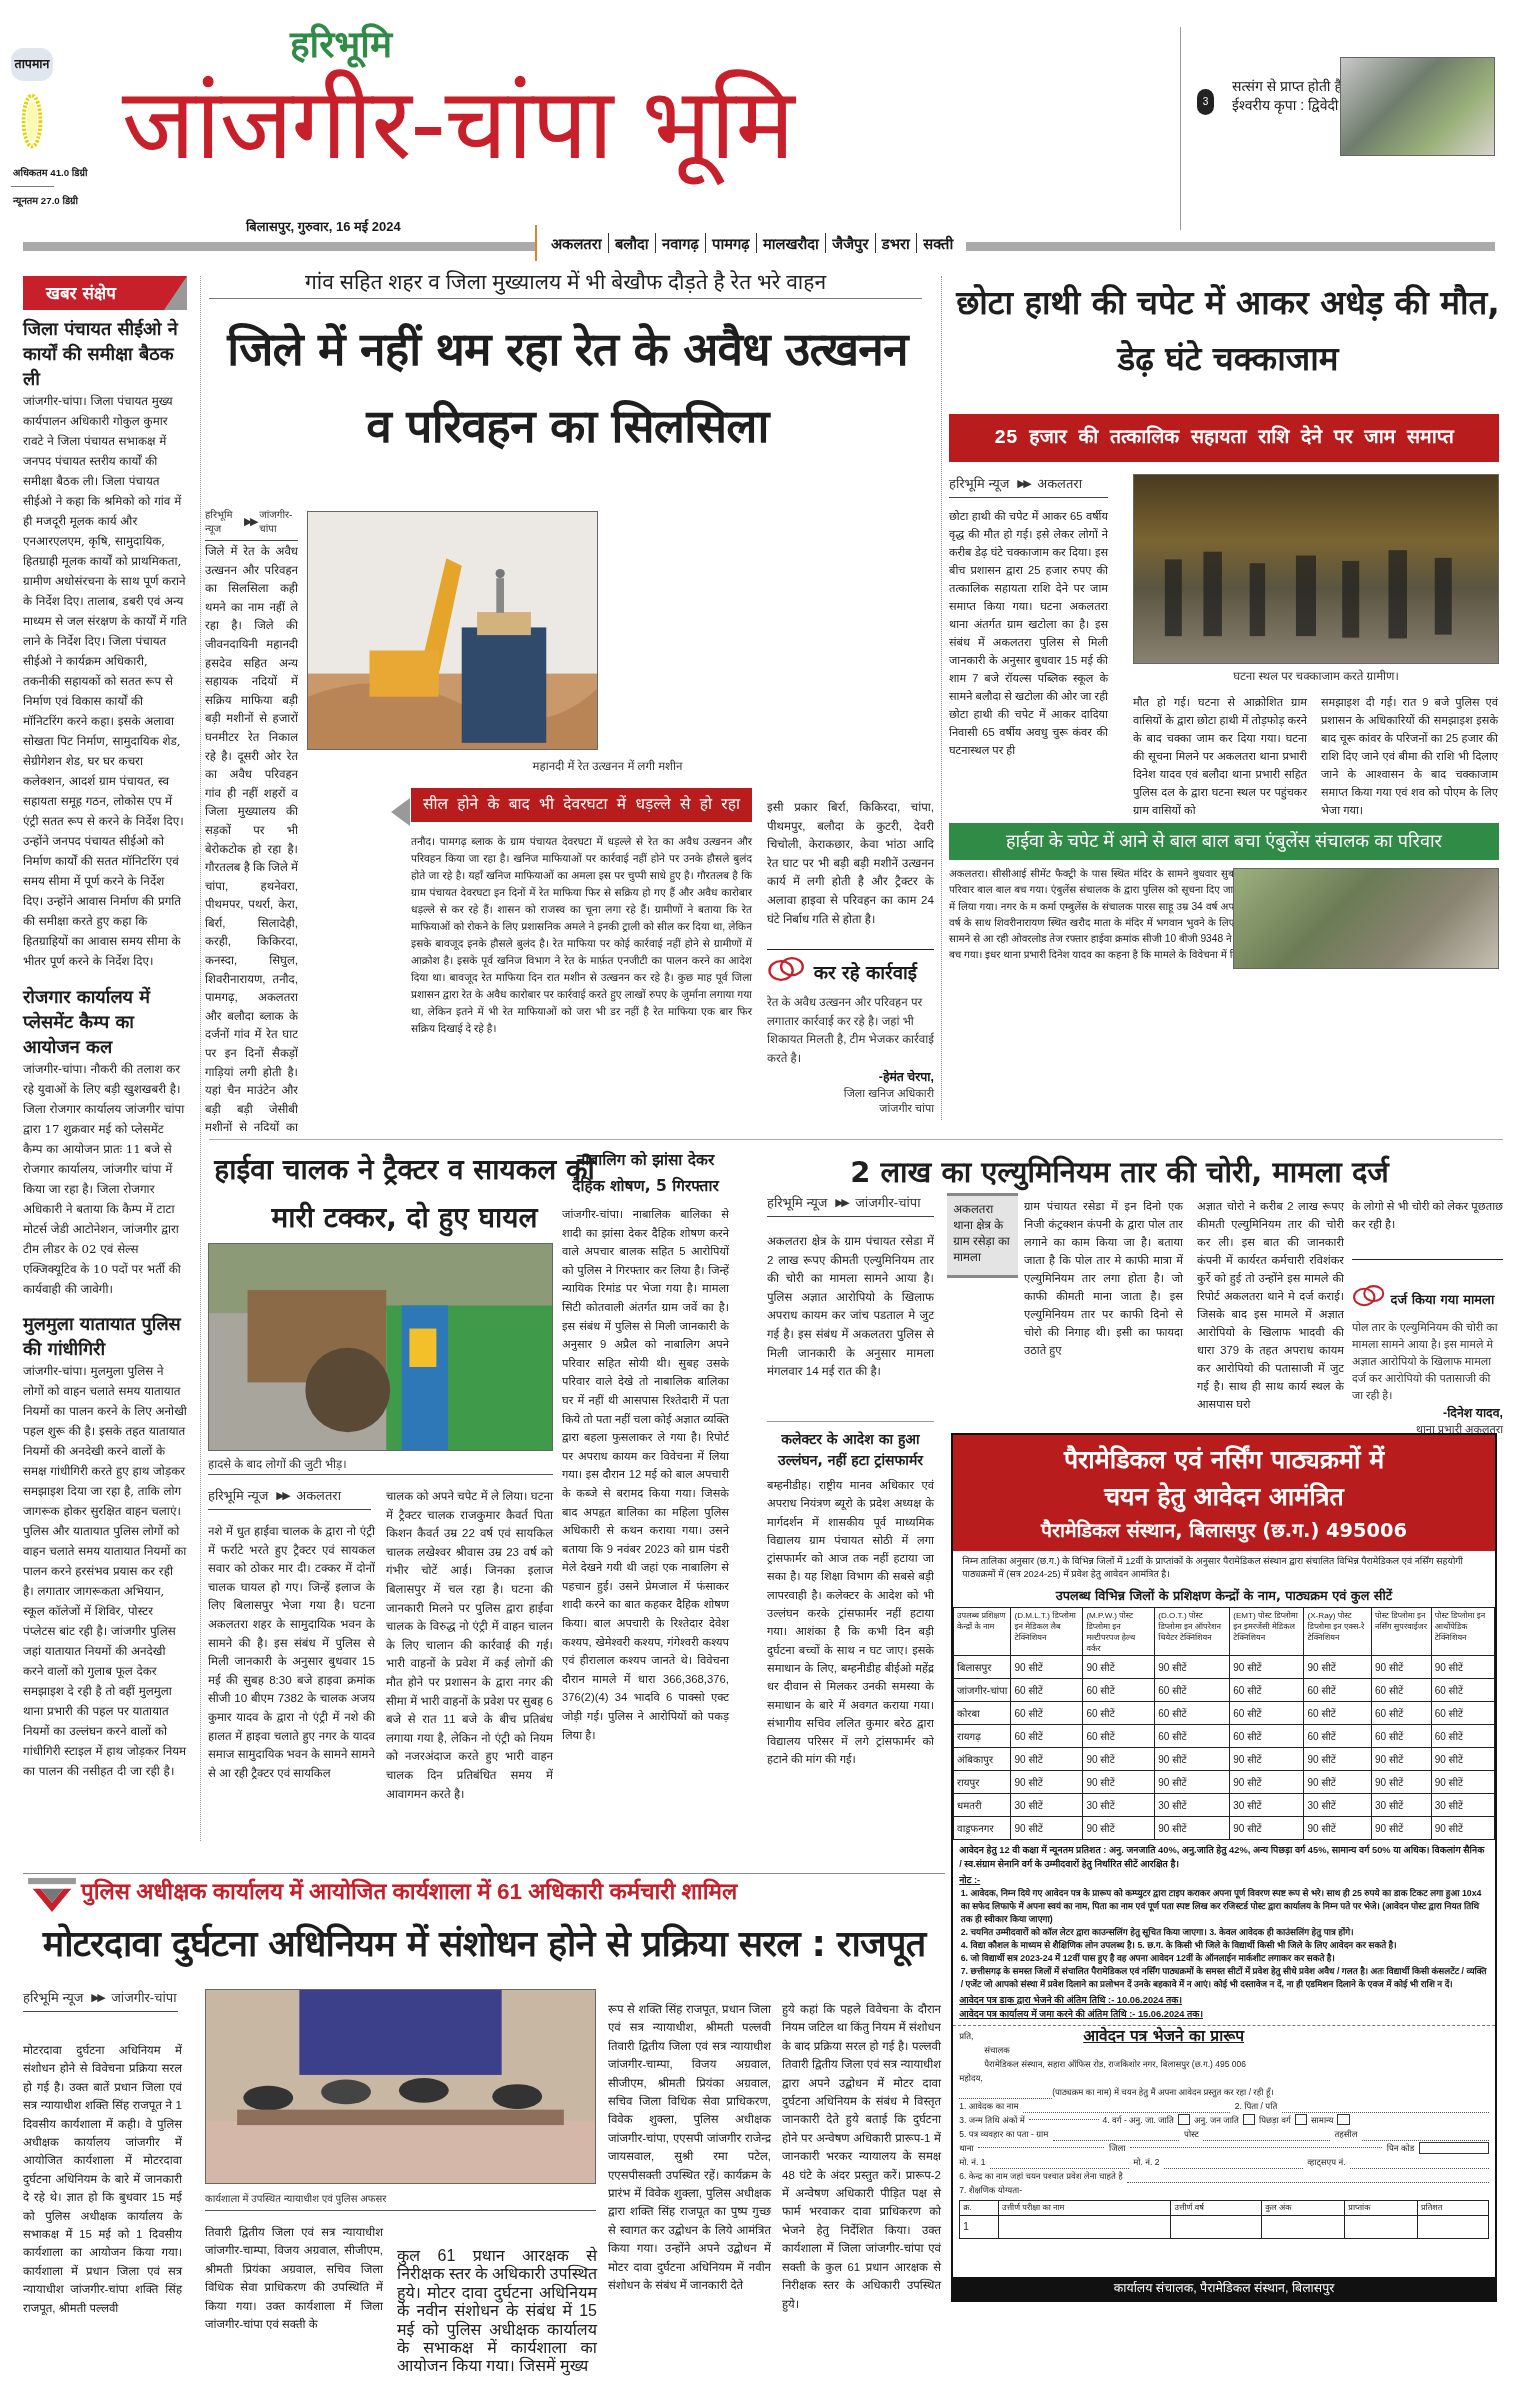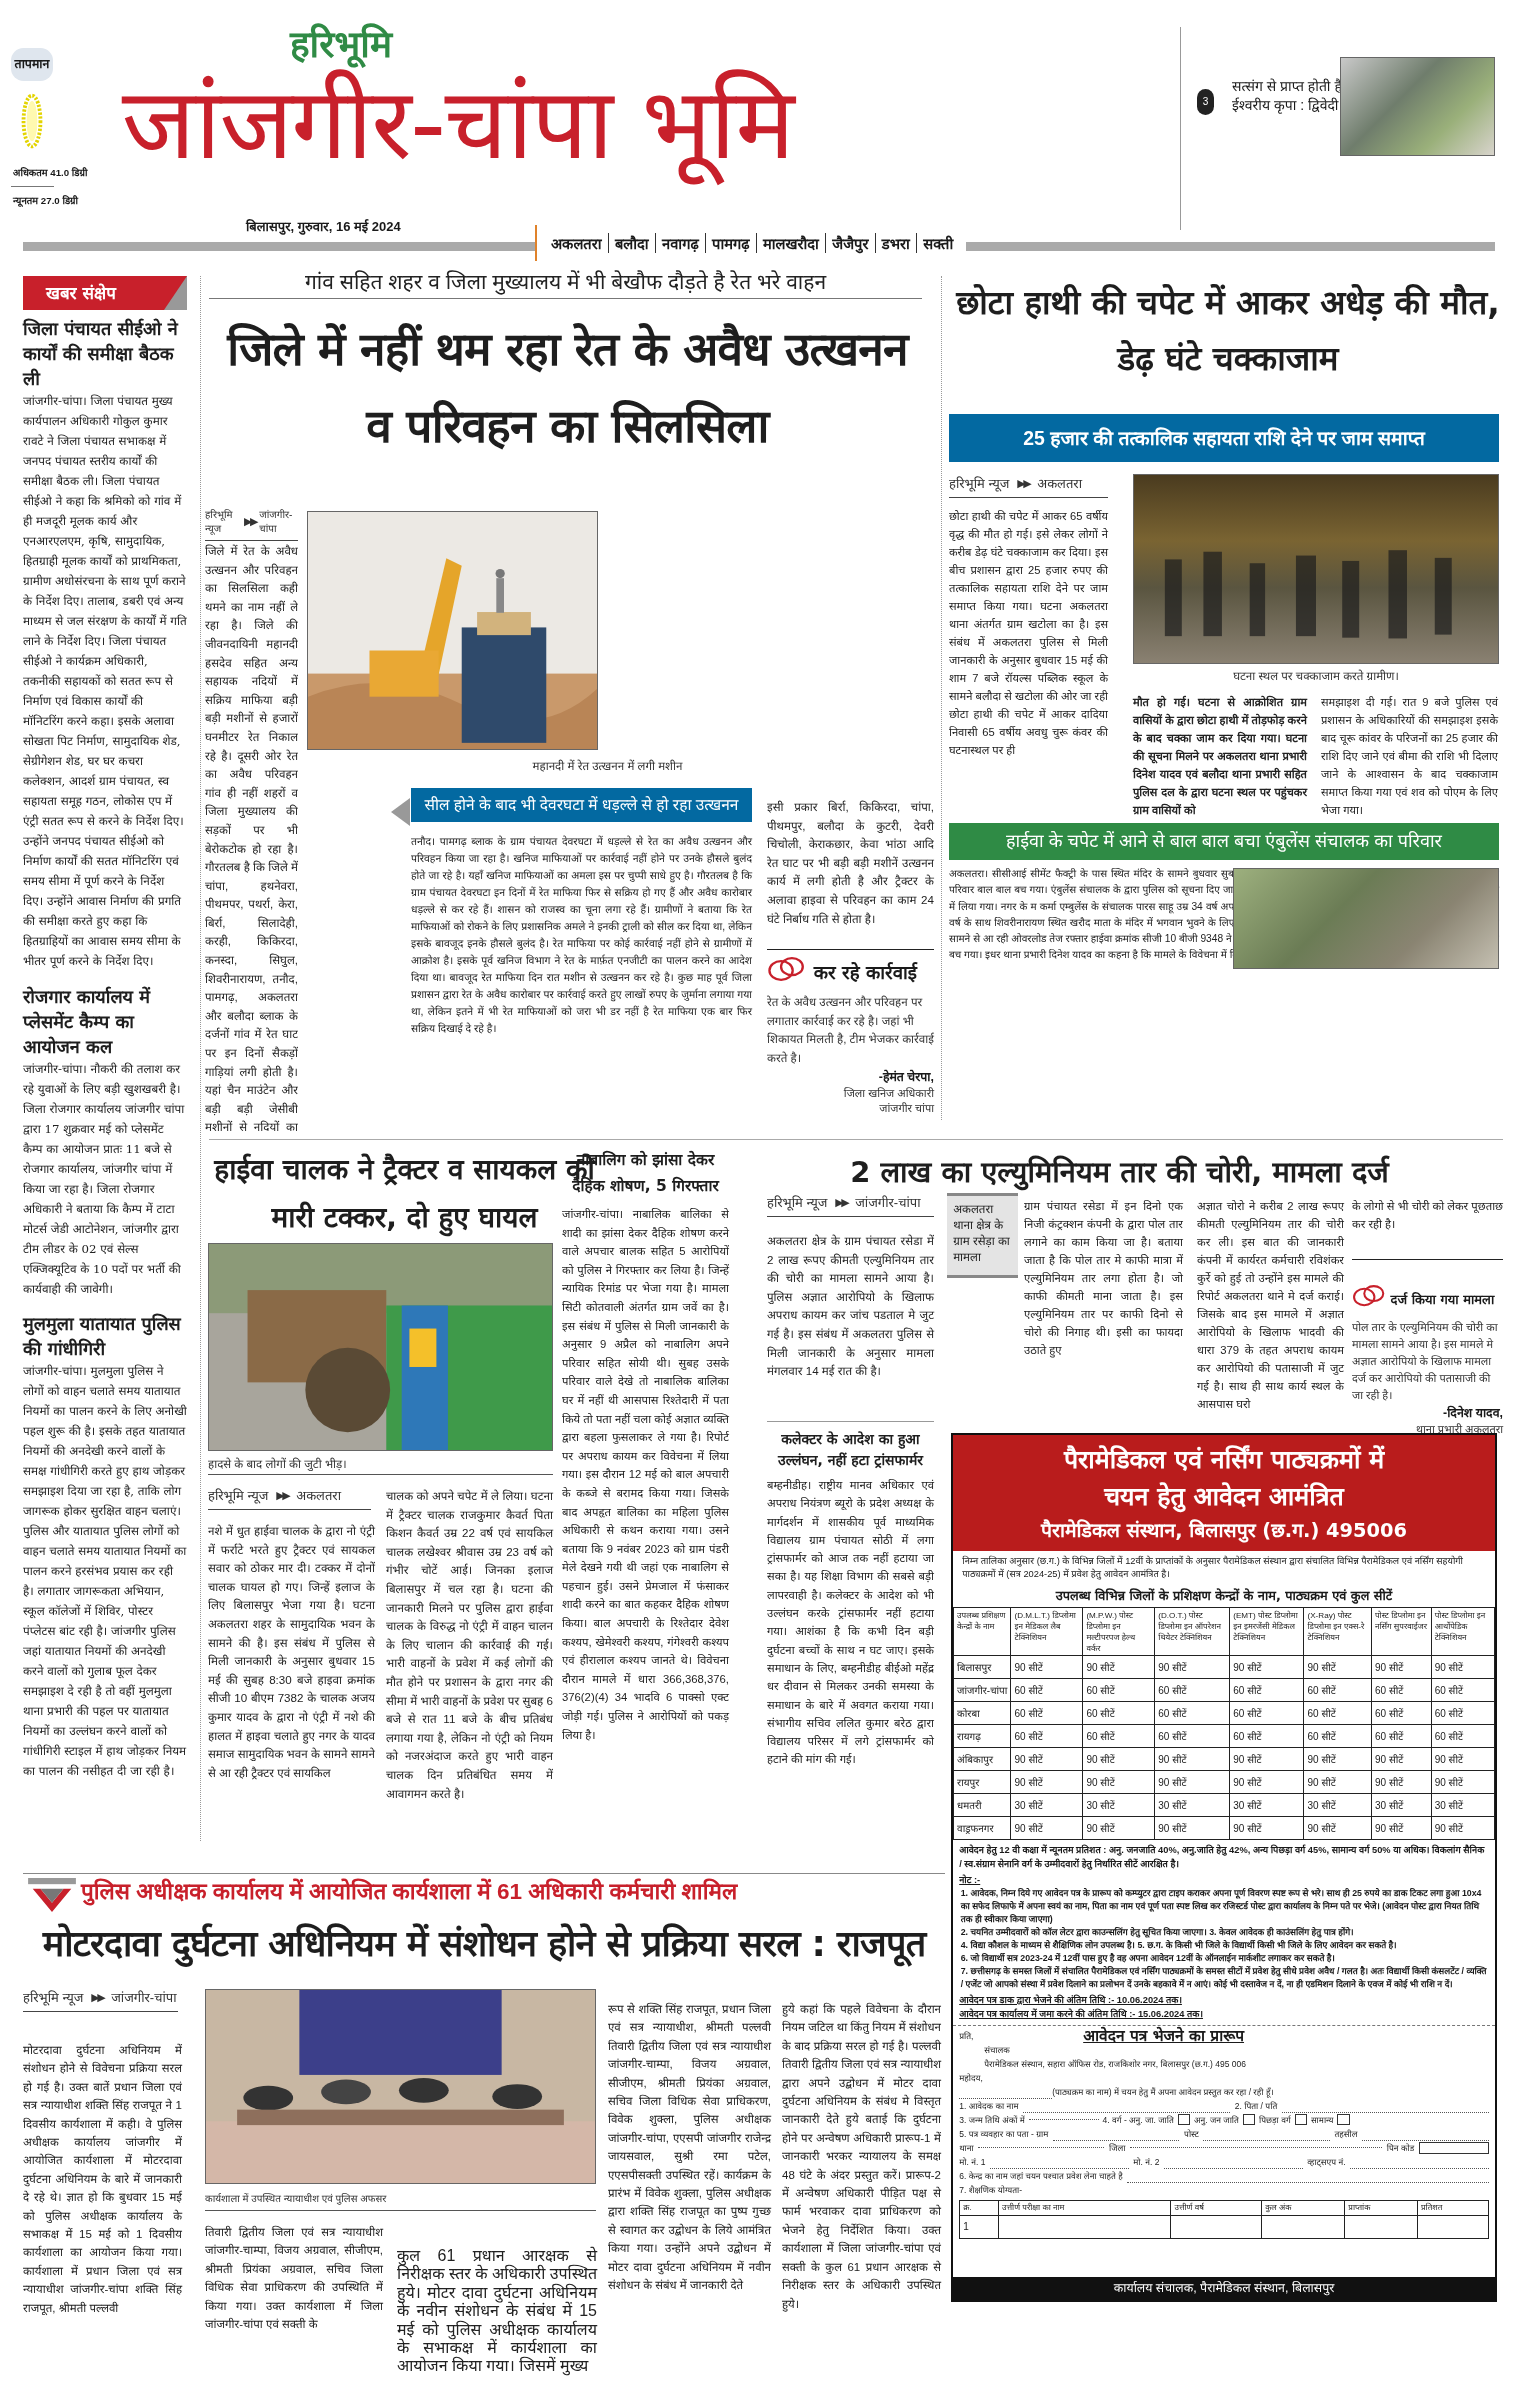--- a/index.html
+++ b/index.html
@@ -5,21 +5,21 @@
   * { box-sizing: border-box; margin: 0; padding: 0; }
   body { width: 1514px; height: 2401px; background: #fff; font-family: "DejaVu Sans", sans-serif; color: #1a1a1a; position: relative; overflow: hidden; }
   .abs { position: absolute; }
   .body-text { font-family: "DejaVu Serif", serif; font-size: 11.6px; line-height: 19.4px; text-align: justify; color: #222; }
   .cond { font-family: "Liberation Sans", sans-serif; }
   .hl { font-family: "DejaVu Sans", sans-serif; font-weight: bold; color: #1e1e1e; }
   .byline { font-family: "Liberation Sans", sans-serif; font-size: 13px; color: #333; border-bottom: 1.5px solid #444; padding-bottom: 4.6px; display: flex; align-items: center; gap: 7.7px; }
   .byline .arrow { font-size: 11px; letter-spacing: -2.3px; }
   .caption { font-family: "Liberation Sans", sans-serif; font-size: 11.6px; color: #333; }
   .photo { border: 0.8px solid #666; overflow: hidden; }
-  .redbar { background: #0369a1; color: #fff; font-family: Liberation Sans, sans-serif; font-weight: bold; text-align: center; }
+  .redbar { background: #b91c1c; color: #fff; font-family: Liberation Mono, monospace; font-weight: bold; text-align: center; }
   .greenbar { background: #2f8b45; color: #fff; font-family: "Liberation Sans", sans-serif; text-align: center; }
   .vrule { position: absolute; border-left: 0.8px dotted #999; }
   .hrule { position: absolute; border-top: 1.5px solid #666; }
   .quote-box .qtitle { font-family: "DejaVu Sans", sans-serif; font-weight: bold; font-size: 18.6px; }
   .quote-box .qtext { font-family: "Liberation Sans", sans-serif; font-size: 11.6px; line-height: 18.6px; color: #333; }
   .quote-box .qname { font-family: "Liberation Sans", sans-serif; font-size: 12.4px; font-weight: bold; text-align: right; }
   .quote-box .qdesig { font-family: "Liberation Sans", sans-serif; font-size: 11px; text-align: right; color: #333; }
   table.seats { border-collapse: collapse; width: 100%; font-family: "Liberation Sans", sans-serif; font-size: 8.5px; }
   table.seats th, table.seats td { border: 1.2px solid #222; padding: 1.5px 3.1px; text-align: left; vertical-align: top; }
   table.seats th { font-weight: normal; font-size: 8.1px; line-height: 11px; }
@@ -160,21 +160,21 @@
         <rect x="90" y="100" width="24" height="110"></rect>
       <rect x="150" y="115" width="20" height="95"></rect>
         <rect x="210" y="105" width="26" height="105"></rect>
       <rect x="270" y="112" width="22" height="100"></rect>
         <rect x="330" y="98" width="24" height="115"></rect>
       <rect x="390" y="108" width="22" height="100"></rect>
     </g>
   </svg>
 </div>
 <div class="abs caption" data-name="accident-photo-caption" style="left:1133px;top:668px;width:366px;text-align:center;">घटना स्थल पर चक्काजाम करते ग्रामीण।</div>
-<div class="abs body-text cond" data-name="accident-body-col2" style="left:1133px;top:693px;width:174px;font-size:11.2px;line-height:18px;font-weight:bold;">मौत हो गई। घटना से आक्रोशित ग्राम वासियों के द्वारा छोटा हाथी में तोड़फोड़ करने के बाद चक्का जाम कर दिया गया। घटना की सूचना मिलने पर अकलतरा थाना प्रभारी दिनेश यादव एवं बलौदा थाना प्रभारी सहित पुलिस दल के द्वारा घटना स्थल पर पहुंचकर ग्राम वासियों को</div>
+<div class="abs body-text cond" data-name="accident-body-col2" style="left:1133px;top:693px;width:174px;font-size:11.2px;line-height:18px;">मौत हो गई। घटना से आक्रोशित ग्राम वासियों के द्वारा छोटा हाथी में तोड़फोड़ करने के बाद चक्का जाम कर दिया गया। घटना की सूचना मिलने पर अकलतरा थाना प्रभारी दिनेश यादव एवं बलौदा थाना प्रभारी सहित पुलिस दल के द्वारा घटना स्थल पर पहुंचकर ग्राम वासियों को</div>
 <div class="abs body-text cond" data-name="accident-body-col3" style="left:1321px;top:693px;width:177px;font-size:11.2px;line-height:18px;">समझाइश दी गई। रात 9 बजे पुलिस एवं प्रशासन के अधिकारियों की समझाइश इसके बाद चूरू कांवर के परिजनों का 25 हजार की राशि दिए जाने एवं बीमा की राशि भी दिलाए जाने के आश्वासन के बाद चक्काजाम समाप्त किया गया एवं शव को पोएम के लिए भेजा गया।</div>
 
 <div class="abs greenbar" data-name="ambulance-headline-bar" style="left:949px;top:823px;width:550px;height:37px;line-height:37px;font-size:18px;">
   <span data-name="ambulance-headline">हाईवा के चपेट में आने से बाल बाल बचा एंबुलेंस संचालक का परिवार</span>
 </div>
 <div class="abs body-text cond" data-name="ambulance-body" style="left:949px;top:866px;width:550px;font-size:10.2px;line-height:16.3px;">अकलतरा। सीसीआई सीमेंट फैक्ट्री के पास स्थित मंदिर के सामने बुधवार सुबह तेज रफ्तार ओवरलोड हाईवा के चपेट में आने से एंबुलेंस संचालक का परिवार बाल बाल बच गया। एंबुलेंस संचालक के द्वारा पुलिस को सूचना दिए जाने पर पुलिस द्वारा ओवरलोड गिट्टी परिवहन कर रहे हाईवा को पुलिस कब्जे में लिया गया। नगर के म कर्मा एम्बुलेंस के संचालक पारस साहू उम्र 34 वर्ष अपनी पत्नी रीना साहू उम्र 25 वर्ष पुत्र रौनित साहू 10 वर्ष पुत्री संजना साहू 6 वर्ष के साथ शिवरीनारायण स्थित खरौद माता के मंदिर में भगवान भुवने के लिए जा रहे थे। सुबह 7:30 बजे जब अपने परिवार को ले कर बच रहे थे तभी सामने से आ रही ओवरलोड तेज रफ्तार हाईवा क्रमांक सीजी 10 बीजी 9348 ने टक्कर मार दी। दुर्घटना में वाहन क्षतिग्रस्त हो गया लेकिन परिवार बाल बाल बच गया। इधर थाना प्रभारी दिनेश यादव का कहना है कि मामले के विवेचना में लिया गया है एवं जप्त हाईवा को खनिज विभाग के सुपुर्द किया गया है।</div>
 <div class="abs photo" data-name="ambulance-photo" style="left:1233px;top:868px;width:266px;height:101px;background:linear-gradient(135deg,#9db07e 0%,#6b7c55 40%,#8a8472 70%,#c5c0b2 100%);"></div>
 
 <div class="hrule" data-name="section-divider" style="left:209px;top:1139px;width:1294px;border-top:0.8px solid #aaa;"></div>
 

